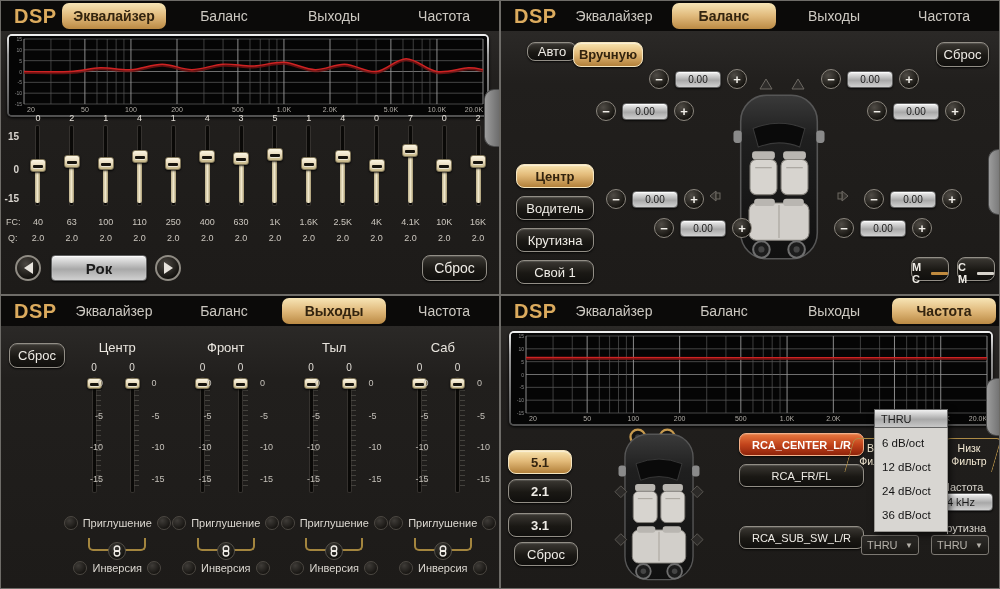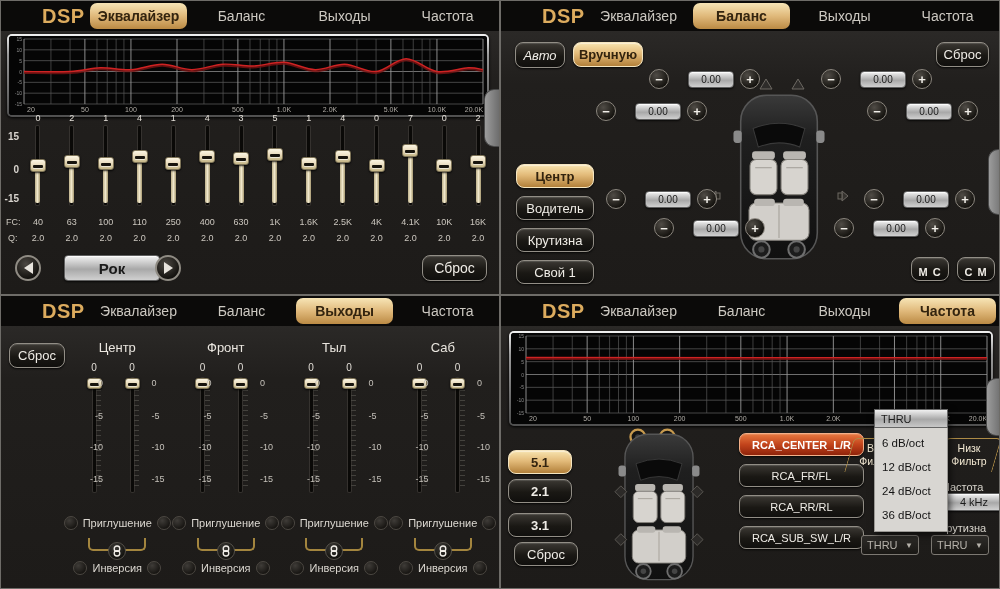--- a/index.html
+++ b/index.html
@@ -5,27 +5,27 @@
 *{margin:0;padding:0;box-sizing:border-box;}
 html,body{background:#000;}
 body{width:1000px;height:589px;overflow:hidden;font-family:"Liberation Sans",sans-serif;}
 .screen{position:relative;width:1000px;height:589px;background:#060606;}
 .panel{position:absolute;background:#141311;border:1px solid #6e6c68;overflow:hidden;}
 #p1{left:0;top:0;width:500px;height:295px;}
 #p2{left:500px;top:0;width:500px;height:295px;}
 #p3{left:0;top:295px;width:500px;height:294px;}
 #p4{left:500px;top:295px;width:500px;height:294px;}
 .tabbar{position:absolute;left:0;top:0;right:0;height:30px;background:#0b0a09;display:flex;}
-.brand{width:58px;display:flex;align-items:center;padding-left:13px;font-size:20px;font-weight:bold;color:#dcab5e;letter-spacing:.5px;margin-left:28px;}
+.brand{width:58px;display:flex;align-items:center;padding-left:13px;font-size:20px;font-weight:bold;color:#dcab5e;letter-spacing:.5px;}
 .tab{flex:1;margin:2px 3px;display:flex;align-items:center;justify-content:center;font-size:14px;color:#ccc8c1;border-radius:7px;}
 .tab.active{background:linear-gradient(#f7e5b6,#e0b97b 50%,#bb8a44);color:#33240f;font-weight:bold;}
 .content{position:absolute;left:0;top:30px;right:0;bottom:0;background:linear-gradient(#2b2927,#211f1d 20%,#1d1b19);}
 .btn{background:linear-gradient(#3b3833,#1a1814 55%,#100f0d);border:1px solid #928e86;border-radius:8px;color:#efece6;display:flex;align-items:center;justify-content:center;font-size:13px;box-shadow:inset 0 1px 1px rgba(255,255,255,.14),0 1px 2px rgba(0,0,0,.8);position:absolute;}
 .btn.gold{background:linear-gradient(#f7e3ae,#e3bb7a 45%,#b2803a);border-color:#f4e5c0;color:#32230e;font-weight:bold;box-shadow:inset 0 1px 1px rgba(255,255,255,.5),0 1px 2px rgba(0,0,0,.8);}
-.silverbox{background:linear-gradient(#f2f2f2,#a8a8a8 55%,#d0d0d0);border:1px solid #5f5f5f;border-radius:4px;color:#1b1b1b;display:flex;align-items:center;justify-content:center;box-shadow:inset 0 1px 1px rgba(255,255,255,.85),0 1px 2px rgba(0,0,0,.7);margin-left:13px;}
+.silverbox{background:linear-gradient(#f2f2f2,#a8a8a8 55%,#d0d0d0);border:1px solid #5f5f5f;border-radius:4px;color:#1b1b1b;display:flex;align-items:center;justify-content:center;box-shadow:inset 0 1px 1px rgba(255,255,255,.85),0 1px 2px rgba(0,0,0,.7);}
 .circlebtn{width:20px;height:20px;border-radius:50%;background:radial-gradient(circle at 35% 30%,#504c46,#161410 72%);border:1px solid #8b867e;color:#f2efe9;display:flex;align-items:center;justify-content:center;font-size:13px;font-weight:bold;line-height:1;flex:0 0 auto;}
 .gframe{position:absolute;background:linear-gradient(#f2f2f2,#9a9a9a 25%,#4f4f4f);border-radius:5px;padding:2px;box-shadow:0 1px 3px #000;}
 .gframe svg{display:block;border-radius:3px;background:#040404;}
 
 #eq-graph{left:6px;top:3px;}
 #eq-scale span{position:absolute;left:2px;width:16px;text-align:right;font-size:10px;font-weight:bold;color:#d8d4ce;}
 #eq-bands{position:absolute;left:20px;right:4px;top:82px;height:95px;display:flex;}
 .eqcol{flex:1;position:relative;}
 .eqval{text-align:center;font-size:9px;color:#e3dfd8;height:12px;}
 .eqtrack{position:relative;height:79px;margin-top:1px;}
@@ -45,32 +45,32 @@
 .tri.left{border-width:6px 9px 6px 0;border-color:transparent #e8e4dd transparent transparent;}
 .tri.right{border-width:6px 0 6px 9px;border-color:transparent transparent transparent #e8e4dd;}
 #eq-prev{left:14px;top:224px;}
 #eq-next{left:154px;top:224px;}
 #eq-preset{position:absolute;left:50px;top:224px;width:96px;height:26px;font-size:15px;font-weight:bold;}
 #eq-memory{position:absolute;left:303px;top:224px;width:116px;height:26px;}
 .ubtn{position:absolute;top:0;width:33px;height:26px;font-size:13px;}
 #eq-reset{left:421px;top:224px;width:65px;height:26px;font-size:14px;}
 .ehandle{position:absolute;width:16px;height:58px;border-radius:10px 0 0 10px;background:linear-gradient(90deg,#9c9c9c,#6a6a6a);border:1px solid #4a4a4a;border-right:none;z-index:6;}
 
-#bal-auto{left:14px;top:11px;width:50px;height:26px;font-style:italic;}
+#bal-auto{left:26px;top:11px;width:50px;height:19px;}
 #bal-manual{left:72px;top:11px;width:70px;height:25px;}
 #bal-reset{left:435px;top:11px;width:53px;height:25px;}
 .dgroup{position:absolute;display:flex;align-items:center;gap:6px;}
 .dval{width:46px;height:17px;font-size:10px;}
 #bal-presets{position:absolute;left:15px;top:133px;width:78px;height:130px;}
 .preset{position:absolute;left:0;width:78px;height:24px;font-size:13px;}
 .car{position:absolute;}
 .car svg{width:100%;height:100%;display:block;}
 #bal-car{left:226px;top:56px;width:104px;height:178px;}
 .tweet,.spk{position:absolute;}
-.chanbtn{flex-direction:column;gap:2px;font-size:11px;font-weight:bold;letter-spacing:1px;padding-top:8px;}
+.chanbtn{flex-direction:row;gap:2px;font-size:11px;font-weight:bold;letter-spacing:1px;padding-top:8px;}
 .chanbtn .bar{width:22px;height:3px;border-radius:1px;}
 #bal-mc{left:410px;top:226px;width:38px;height:24px;}
 #bal-cm{left:456px;top:226px;width:38px;height:24px;}
 #bal-mc .bar{background:#c08a3e;}
 #bal-cm .bar{background:#d6d2cb;}
 
 #out-reset{left:8px;top:17px;width:56px;height:25px;}
 #out-groups{position:absolute;left:62px;right:2px;top:10px;bottom:2px;display:flex;}
 .ogroup{flex:1;position:relative;}
 .oname{position:absolute;top:4px;left:0;right:0;text-align:center;font-size:13px;color:#eae6df;}
@@ -764,21 +764,20 @@
             <circle cx="67" cy="157" r="3" fill="#454545"></circle>
             <rect x="4" y="66" width="9" height="9" fill="#2c2a28" stroke="#5c5853" transform="rotate(45 8.5 70.5)"></rect>
             <rect x="87" y="66" width="9" height="9" fill="#2c2a28" stroke="#5c5853" transform="rotate(45 91.5 70.5)"></rect>
             <rect x="4" y="118" width="9" height="9" fill="#2c2a28" stroke="#5c5853" transform="rotate(45 8.5 122.5)"></rect>
             <rect x="87" y="118" width="9" height="9" fill="#2c2a28" stroke="#5c5853" transform="rotate(45 91.5 122.5)"></rect>
           </svg>
         </div>
       <div id="fq-channels">
           <div class="btn rca" style="top: 31px;">RCA_FR/FL</div>
           <div class="btn rca on" style="top: 0px;">RCA_CENTER_L/R</div>
-          <div class="btn rca" style="top: 62px;">RCA_RR/RL</div>
           <div class="btn rca" style="top: 93px;">RCA_SUB_SW_L/R</div>
         </div>
       <div class="ftab" id="ftab-left">
           <span>Выс Фильтр</span>
         </div>
       <div class="ftab" id="ftab-right">
           <span>Низк Фильтр</span>
         </div>
       <div class="flabel" id="fq-freq-label">Частота</div>
       <div class="silverbox" id="fq-freq-value">4 kHz</div>

